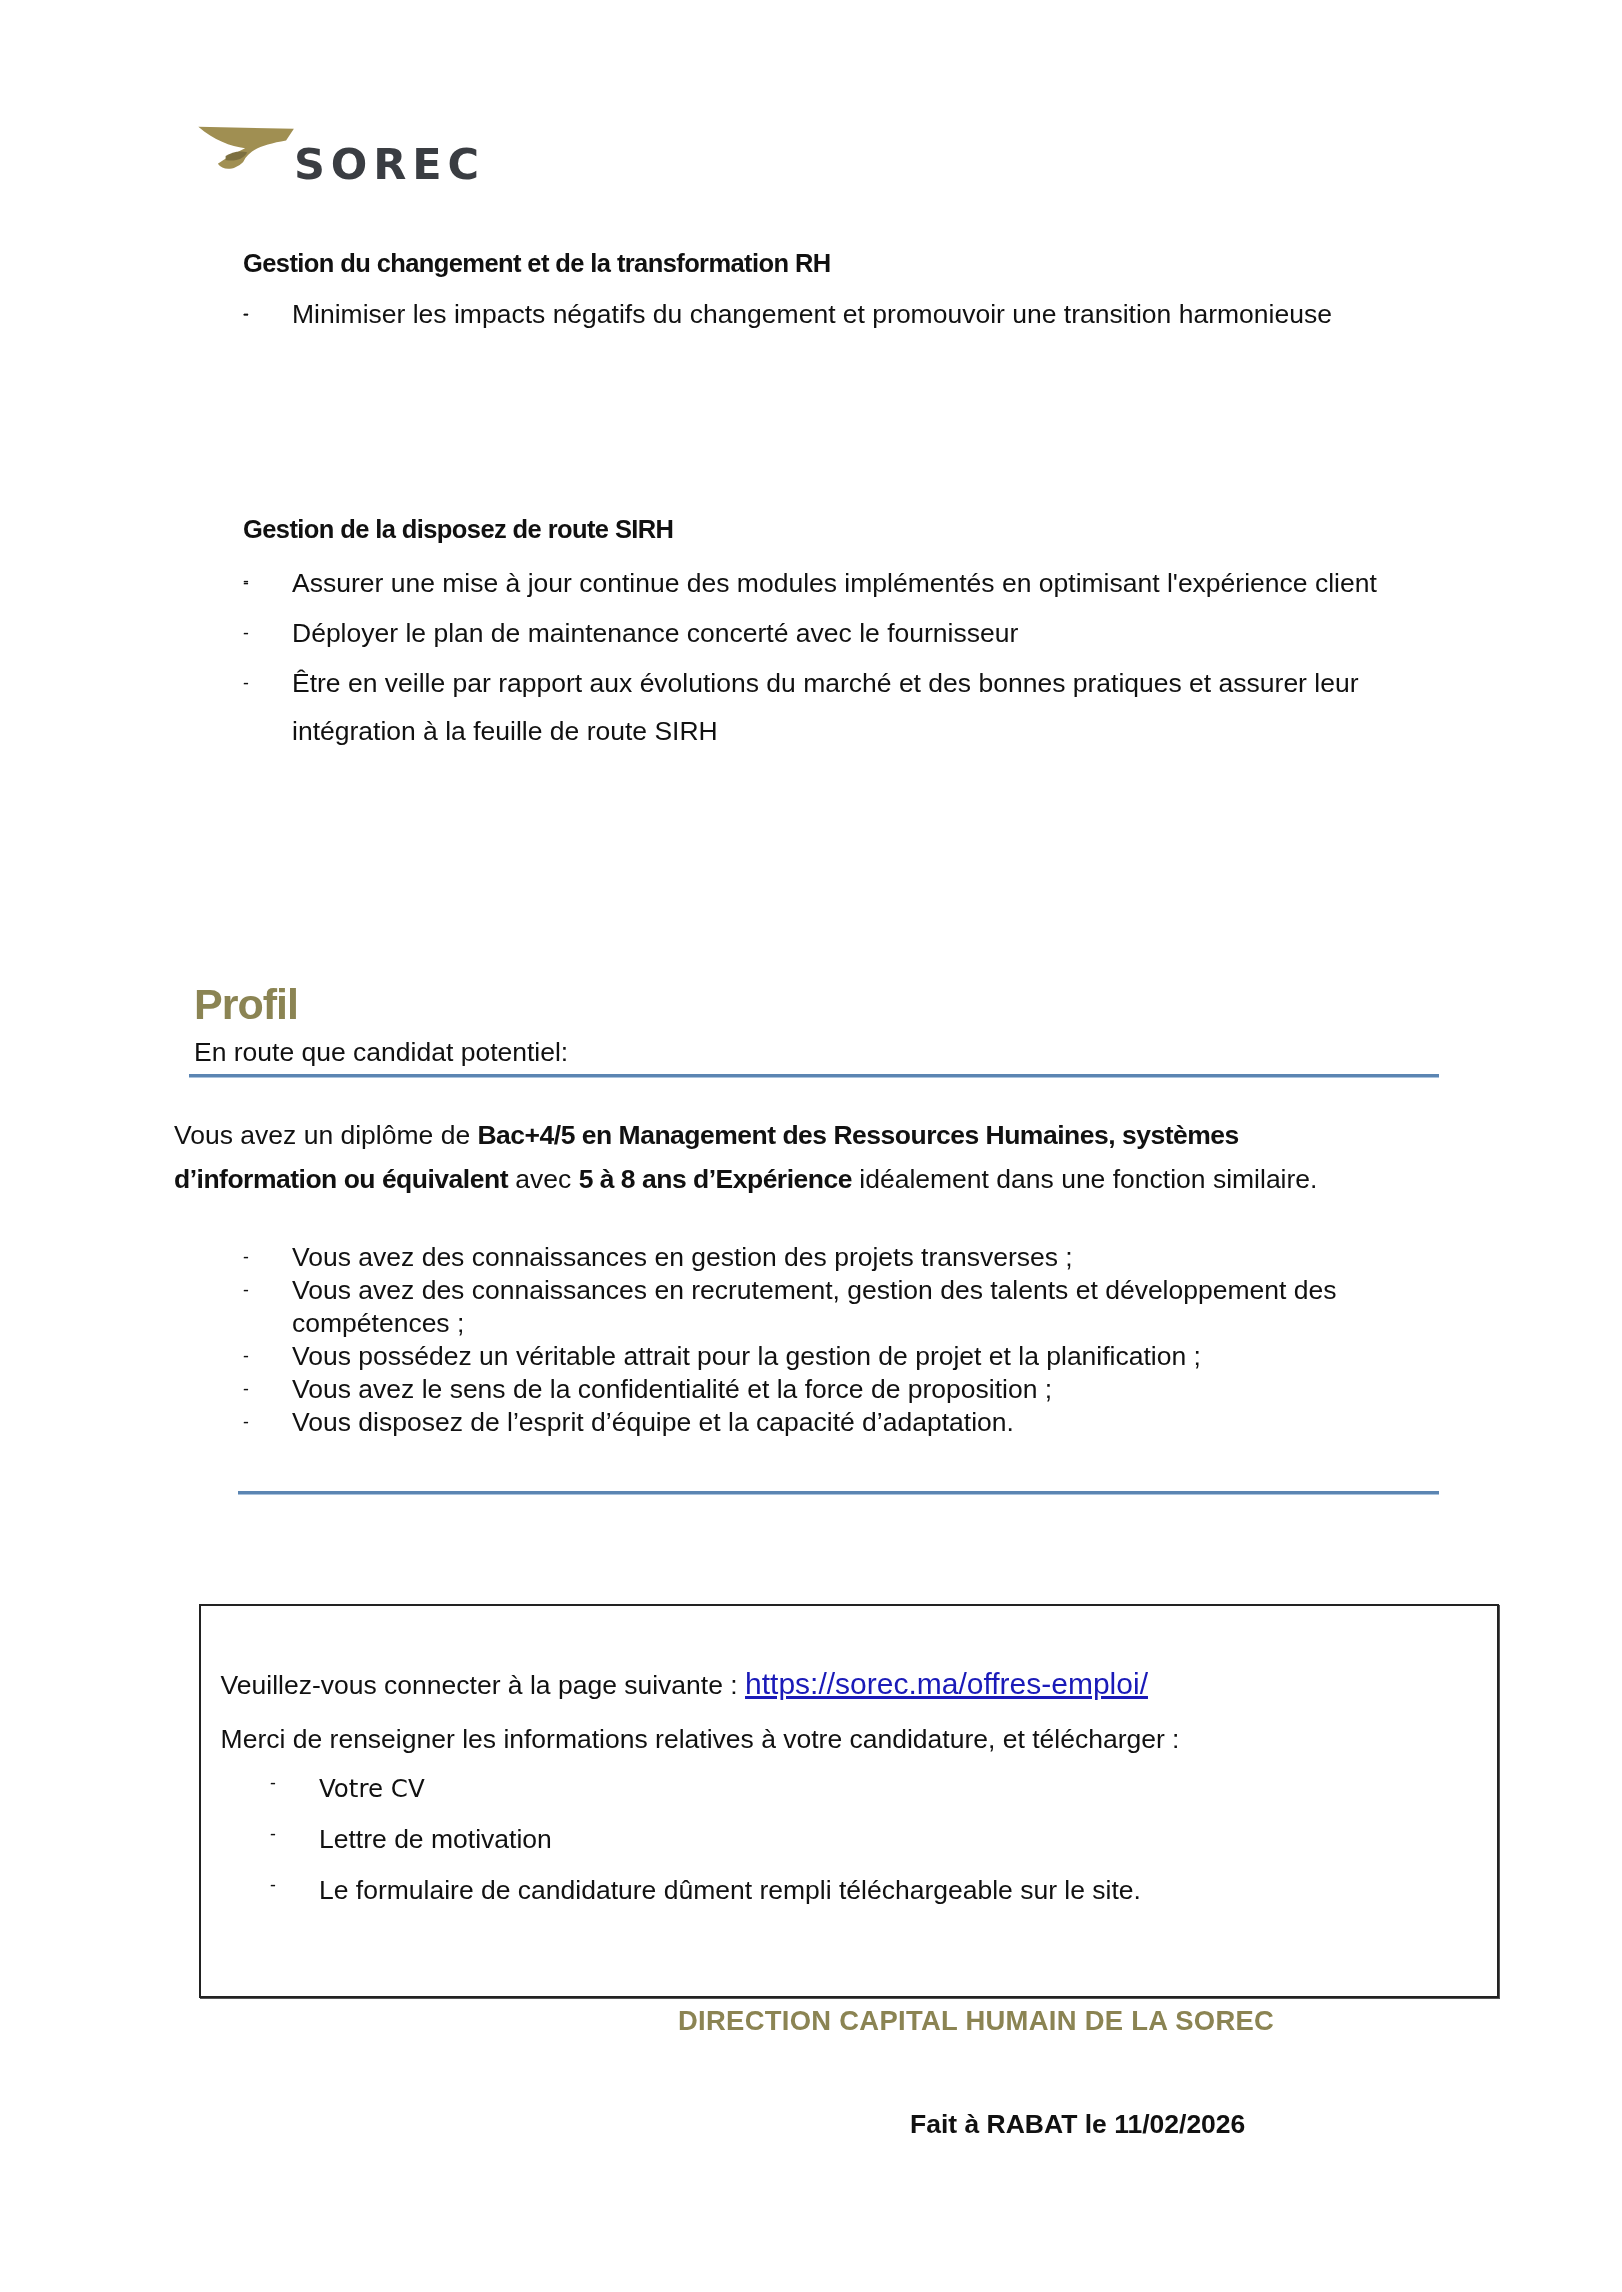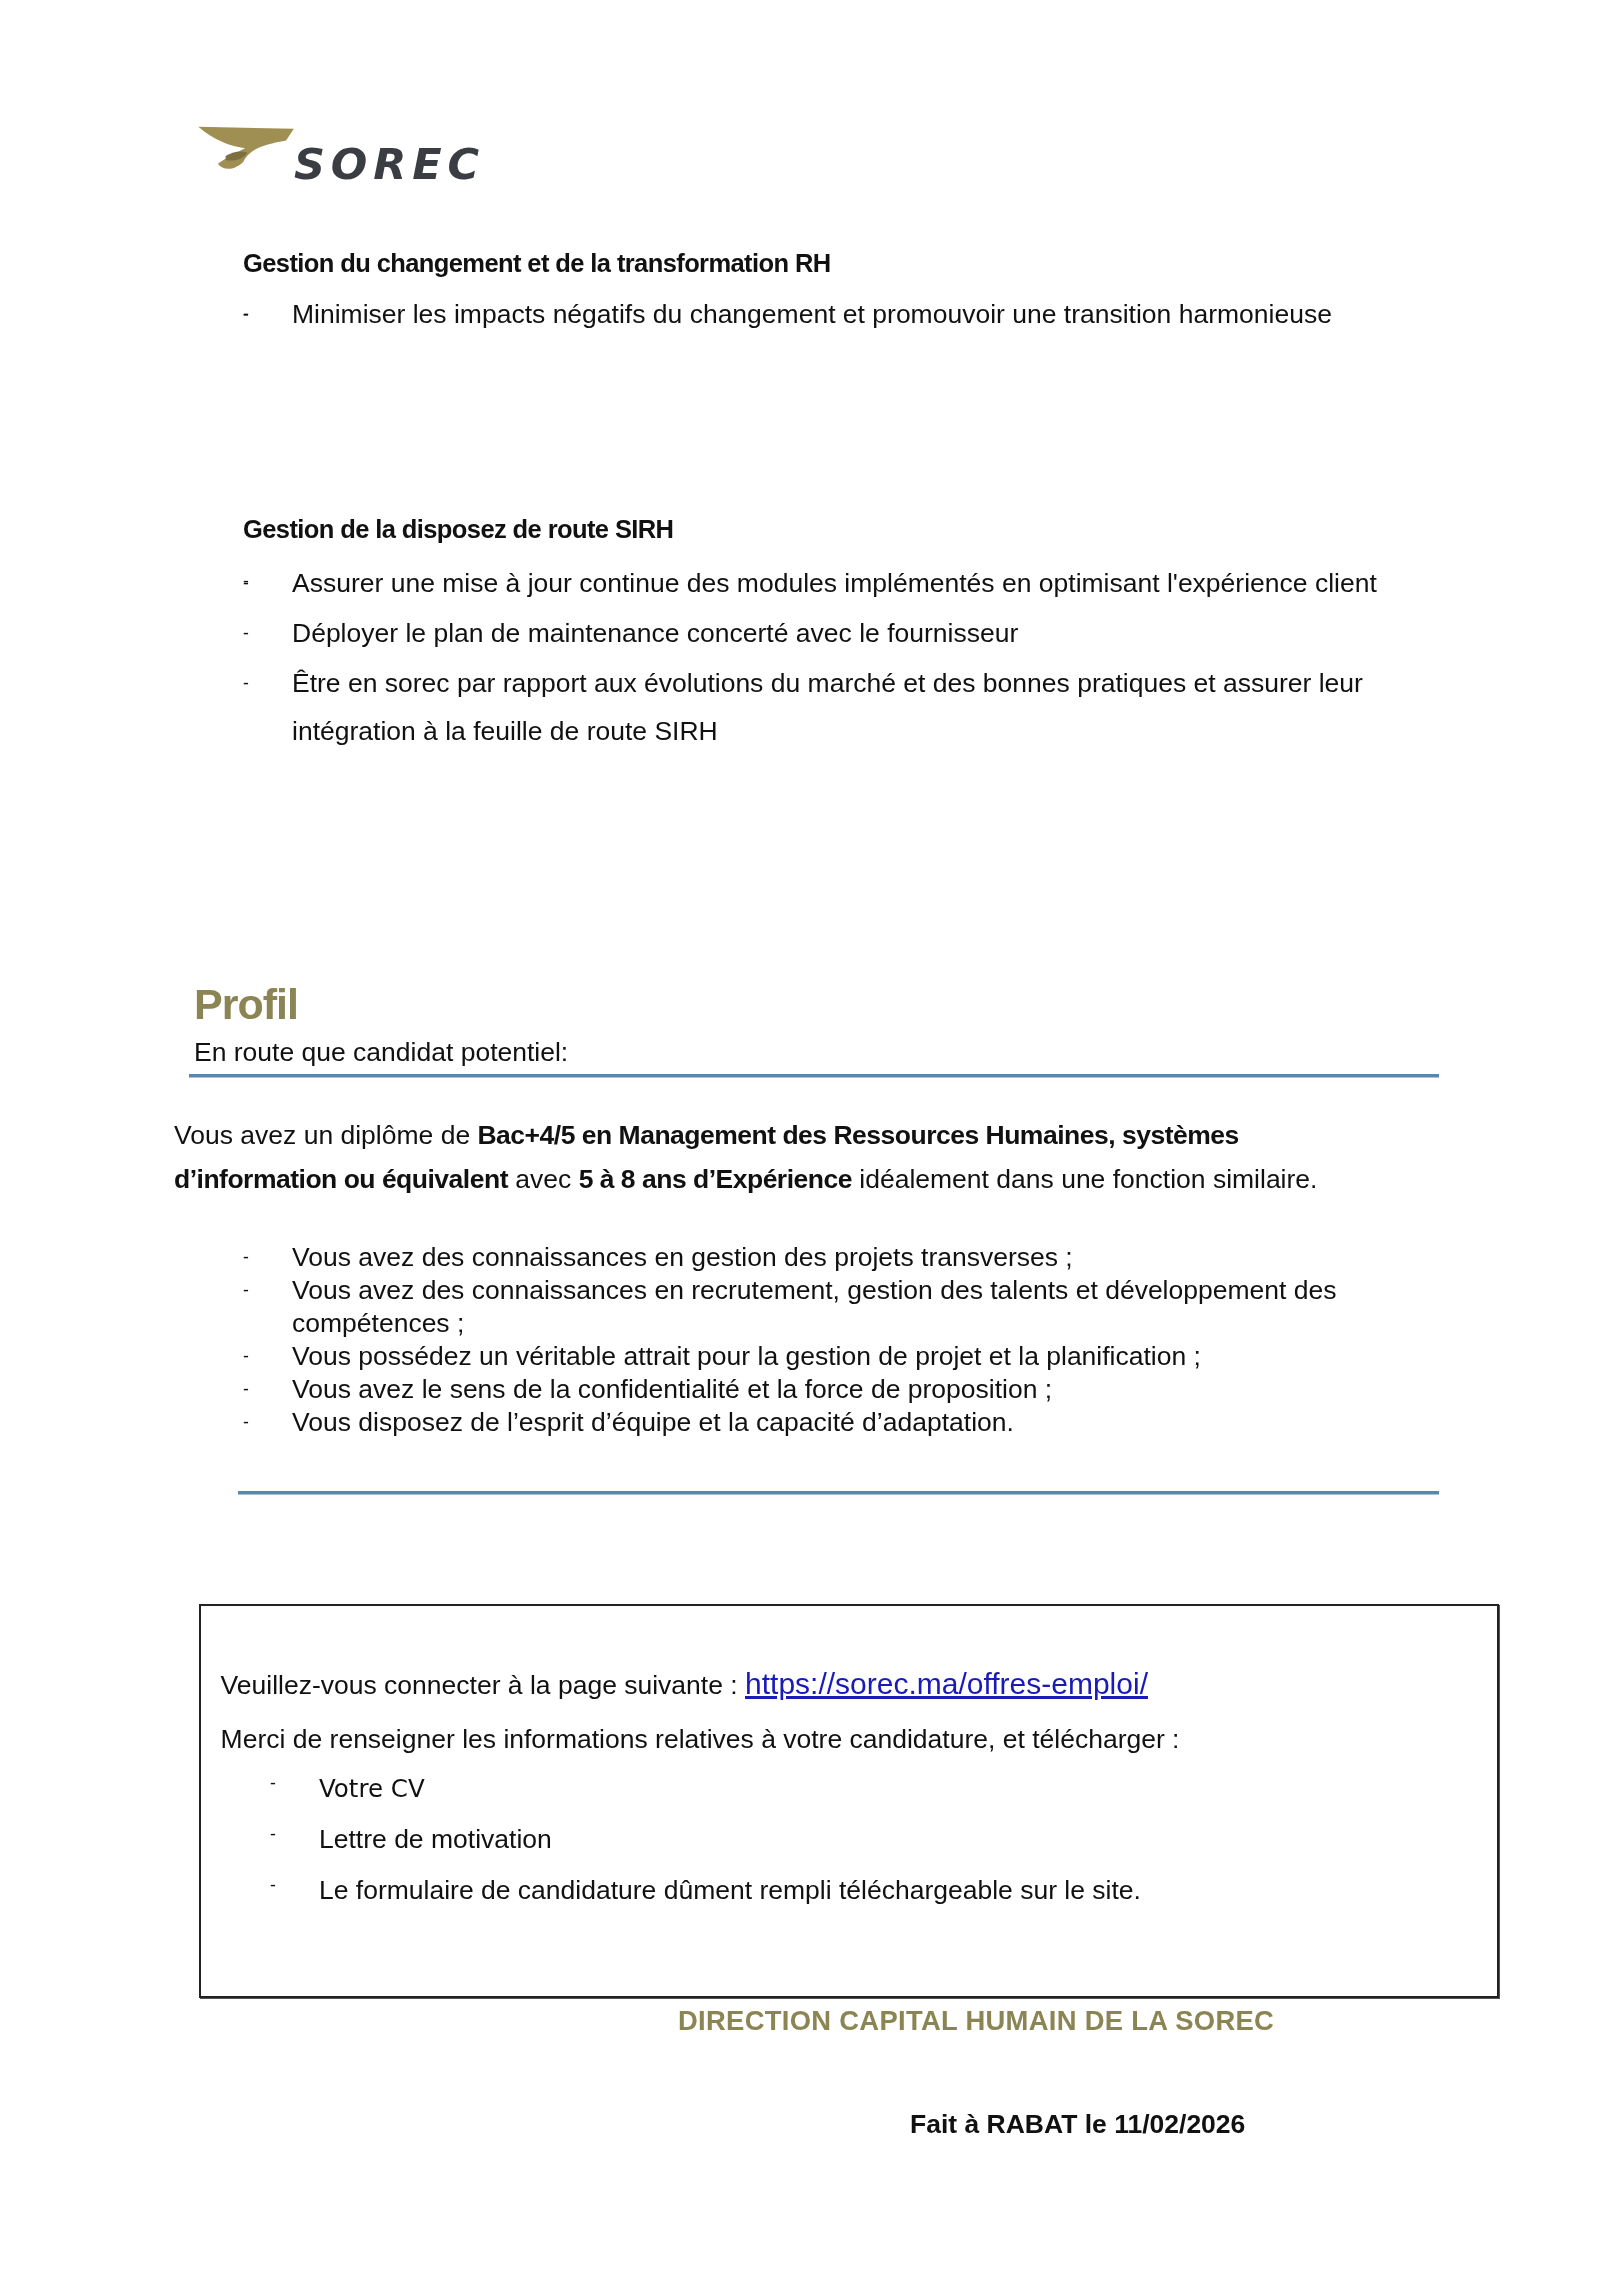--- a/index.html
+++ b/index.html
@@ -1,21 +1,21 @@
 <!DOCTYPE html>
 <html><head>
 <meta charset="utf-8">
 <style>
   html, body { margin: 0; padding: 0; background: #ffffff; }
   body { width: 1622px; height: 2293px; position: relative; overflow: hidden;
          font-family: "DejaVu Sans", "Liberation Sans", sans-serif; color: #111111; }
   .abs { position: absolute; }
   .logo { left: 196px; top: 90px; width: 343px; height: 103px; }
   .logo-text { position: absolute; left: 98px; top: 49px; font-family: "DejaVu Sans", sans-serif;
-               font-weight: bold; font-size: 43px; letter-spacing: 5.9px; color: #3a3d42; font-style: italic; }
+               font-weight: bold; font-size: 43px; letter-spacing: 5.9px; color: #3a3d42; }
   .heading { font-family: "Liberation Sans", sans-serif; font-weight: bold; font-size: 25.5px;
              letter-spacing: -0.6px; color: #111; }
   .ul { list-style: none; margin: 0; padding: 0; }
   .li { position: relative; padding-left: 49px; font-family: "Liberation Sans", sans-serif;
         font-size: 26.5px; color: #111; }
   .li .dash { position: absolute; left: 0; top: 0; font-size: 17.6px; }
   .tight .li { line-height: 37px; }
   .loose .li { line-height: 48px; margin-bottom: 2px; }
   .profil { left: 194px; top: 980px; font-family: "Liberation Sans", sans-serif; font-weight: bold;
             font-size: 43px; color: #8b8453; letter-spacing: -1px; }
@@ -50,21 +50,21 @@
   <li class="li"><span class="dash">-</span></li>
   <li class="li"><span class="dash">-</span></li>
   <li class="li"><span class="dash">-</span><span>Minimiser les impacts négatifs du changement et promouvoir une transition harmonieuse</span></li>
 </ul>
 
 <div class="abs heading" style="left:243px;top:515px;">Gestion de la disposez de route SIRH</div>
 <ul class="abs ul loose" style="left:243px;top:557px;width:1206px;">
   <li class="li"><span class="dash">-</span></li>
   <li class="li"><span class="dash">-</span><span>Assurer une mise à jour continue des modules implémentés en optimisant l'expérience client</span></li>
   <li class="li"><span class="dash">-</span><span>Déployer le plan de maintenance concerté avec le fournisseur</span></li>
-  <li class="li"><span class="dash">-</span><span>Être en sorec par rapport aux évolutions du marché et des bonnes pratiques et assurer leur intégration à la feuille de route SIRH</span></li>
+  <li class="li"><span class="dash">-</span><span>Être en veille par rapport aux évolutions du marché et des bonnes pratiques et assurer leur intégration à la feuille de route SIRH</span></li>
 </ul>
 
 <div class="abs profil">Profil</div>
 <div class="abs intro">En route que candidat potentiel:</div>
 <div class="abs rule" style="left:189px;top:1074px;width:1250px;"></div>
 
 <div class="abs para">
   <span>Vous avez un diplôme de </span><b>Bac+4/5 en Management des Ressources Humaines, systèmes d’information ou équivalent</b><span> avec </span><b>5 à 8 ans d’Expérience</b><span> idéalement dans une fonction similaire.</span>
 </div>
 

